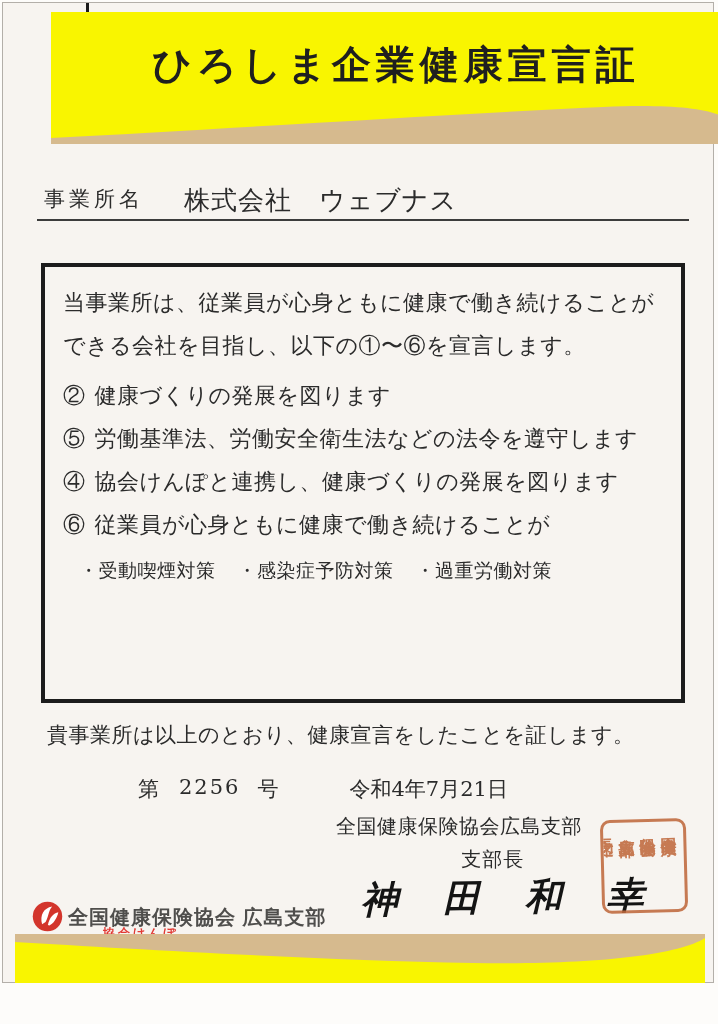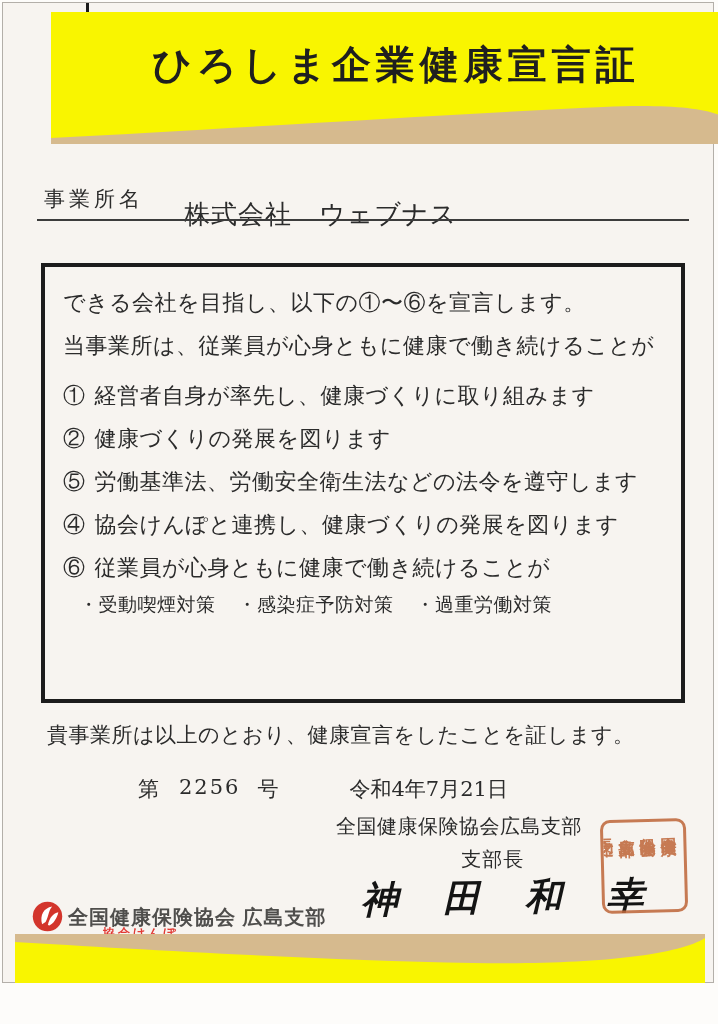--- a/index.html
+++ b/index.html
@@ -28,33 +28,33 @@
   }
   .banner-top svg{position:absolute; left:0; bottom:0; width:100%; height:100%;}
   .cert-title{
     position:relative; z-index:2;
     font-size:39px; font-weight:600; letter-spacing:5px;
     color:#1f1f1f; padding-bottom:26px;
   }
   .scan-mark{position:absolute; left:83px; top:0; width:3px; height:13px; background:#1b1b1b;}
   
   .biz-label{position:absolute; left:41px; top:182px; font-size:21px; letter-spacing:4px;}
-  .biz-name{position:absolute; left:181px; top:194px; font-size:26px; letter-spacing:1px;}
+  .biz-name{position:absolute; left:181px; top:180px; font-size:26px; letter-spacing:1px;}
   .biz-underline{position:absolute; left:34px; top:216px; width:652px; height:2px; background:#3c3c3c;}
   
   .decl-box{
     position:absolute; left:38px; top:260px; width:644px; height:440px;
     border:4px solid #1c1c1c; background:transparent;
     padding:14px 18px 0 18px;
   }
   .decl-intro{font-size:22px; line-height:43px; letter-spacing:0.5px;}
   .decl-items{margin-top:7px;}
   .decl-item{font-size:22px; line-height:43px; letter-spacing:0.5px; white-space:nowrap;}
   .decl-item .num{margin-right:9px;}
-  .measures{margin-top:3px; padding-left:16px; font-size:19px; letter-spacing:0.5px; white-space:nowrap;}
+  .measures{margin-top:12px; padding-left:16px; font-size:19px; letter-spacing:0.5px; white-space:nowrap;}
   .measures span{margin-right:22px;}
   
   .cert-line{position:absolute; left:44px; top:718px; font-size:21px; letter-spacing:0.5px; white-space:nowrap;}
   .issue-row{position:absolute; left:135px; top:772px; font-size:21px; display:flex; white-space:nowrap;}
   .issue-row .no-prefix{margin-right:20px;}
   .issue-row .no-value{margin-right:17px; letter-spacing:2px;}
   .issue-row .no-suffix{margin-right:71px;}
   .issuer{position:absolute; left:333px; top:810px; font-size:20px; letter-spacing:0.5px; white-space:nowrap;}
   .sign-row{position:absolute; left:338px; top:843px; display:flex; align-items:center; white-space:nowrap;flex-direction:column;}
   .signer-title{font-size:20px; letter-spacing:1px;}
@@ -102,26 +102,23 @@
       <path d="M0,132 L0,126 C160,118 380,103 552,95 C608,92.5 648,95 668,103 C681,109 688,117 690,127 L690,132 Z" style="fill:var(--tan)"></path>
     </svg>
     <div class="cert-title">ひろしま企業健康宣言証</div>
   </div>
 
   <div class="biz-label">事業所名</div>
   <div class="biz-name">株式会社　ウェブナス</div>
   <div class="biz-underline"></div>
 
   <div class="decl-box">
+    <div class="decl-intro">当事業所は、従業員が心身ともに健康で働き続けることが</div>
     <div class="decl-intro">できる会社を目指し、以下の①〜⑥を宣言します。</div>
-    <div class="decl-intro">当事業所は、従業員が心身ともに健康で働き続けることが</div>
     <div class="decl-items">
-      <div class="decl-item">
-        <span class="num">①</span><span>経営者自身が率先し、健康づくりに取り組みます</span>
-      </div>
       <div class="decl-item">
         <span class="num">②</span><span>健康づくりの発展を図ります</span>
       </div>
       <div class="decl-item">
         <span class="num">⑤</span><span>労働基準法、労働安全衛生法などの法令を遵守します</span>
       </div>
       <div class="decl-item">
         <span class="num">④</span><span>協会けんぽと連携し、健康づくりの発展を図ります</span>
       </div>
       <div class="decl-item">

